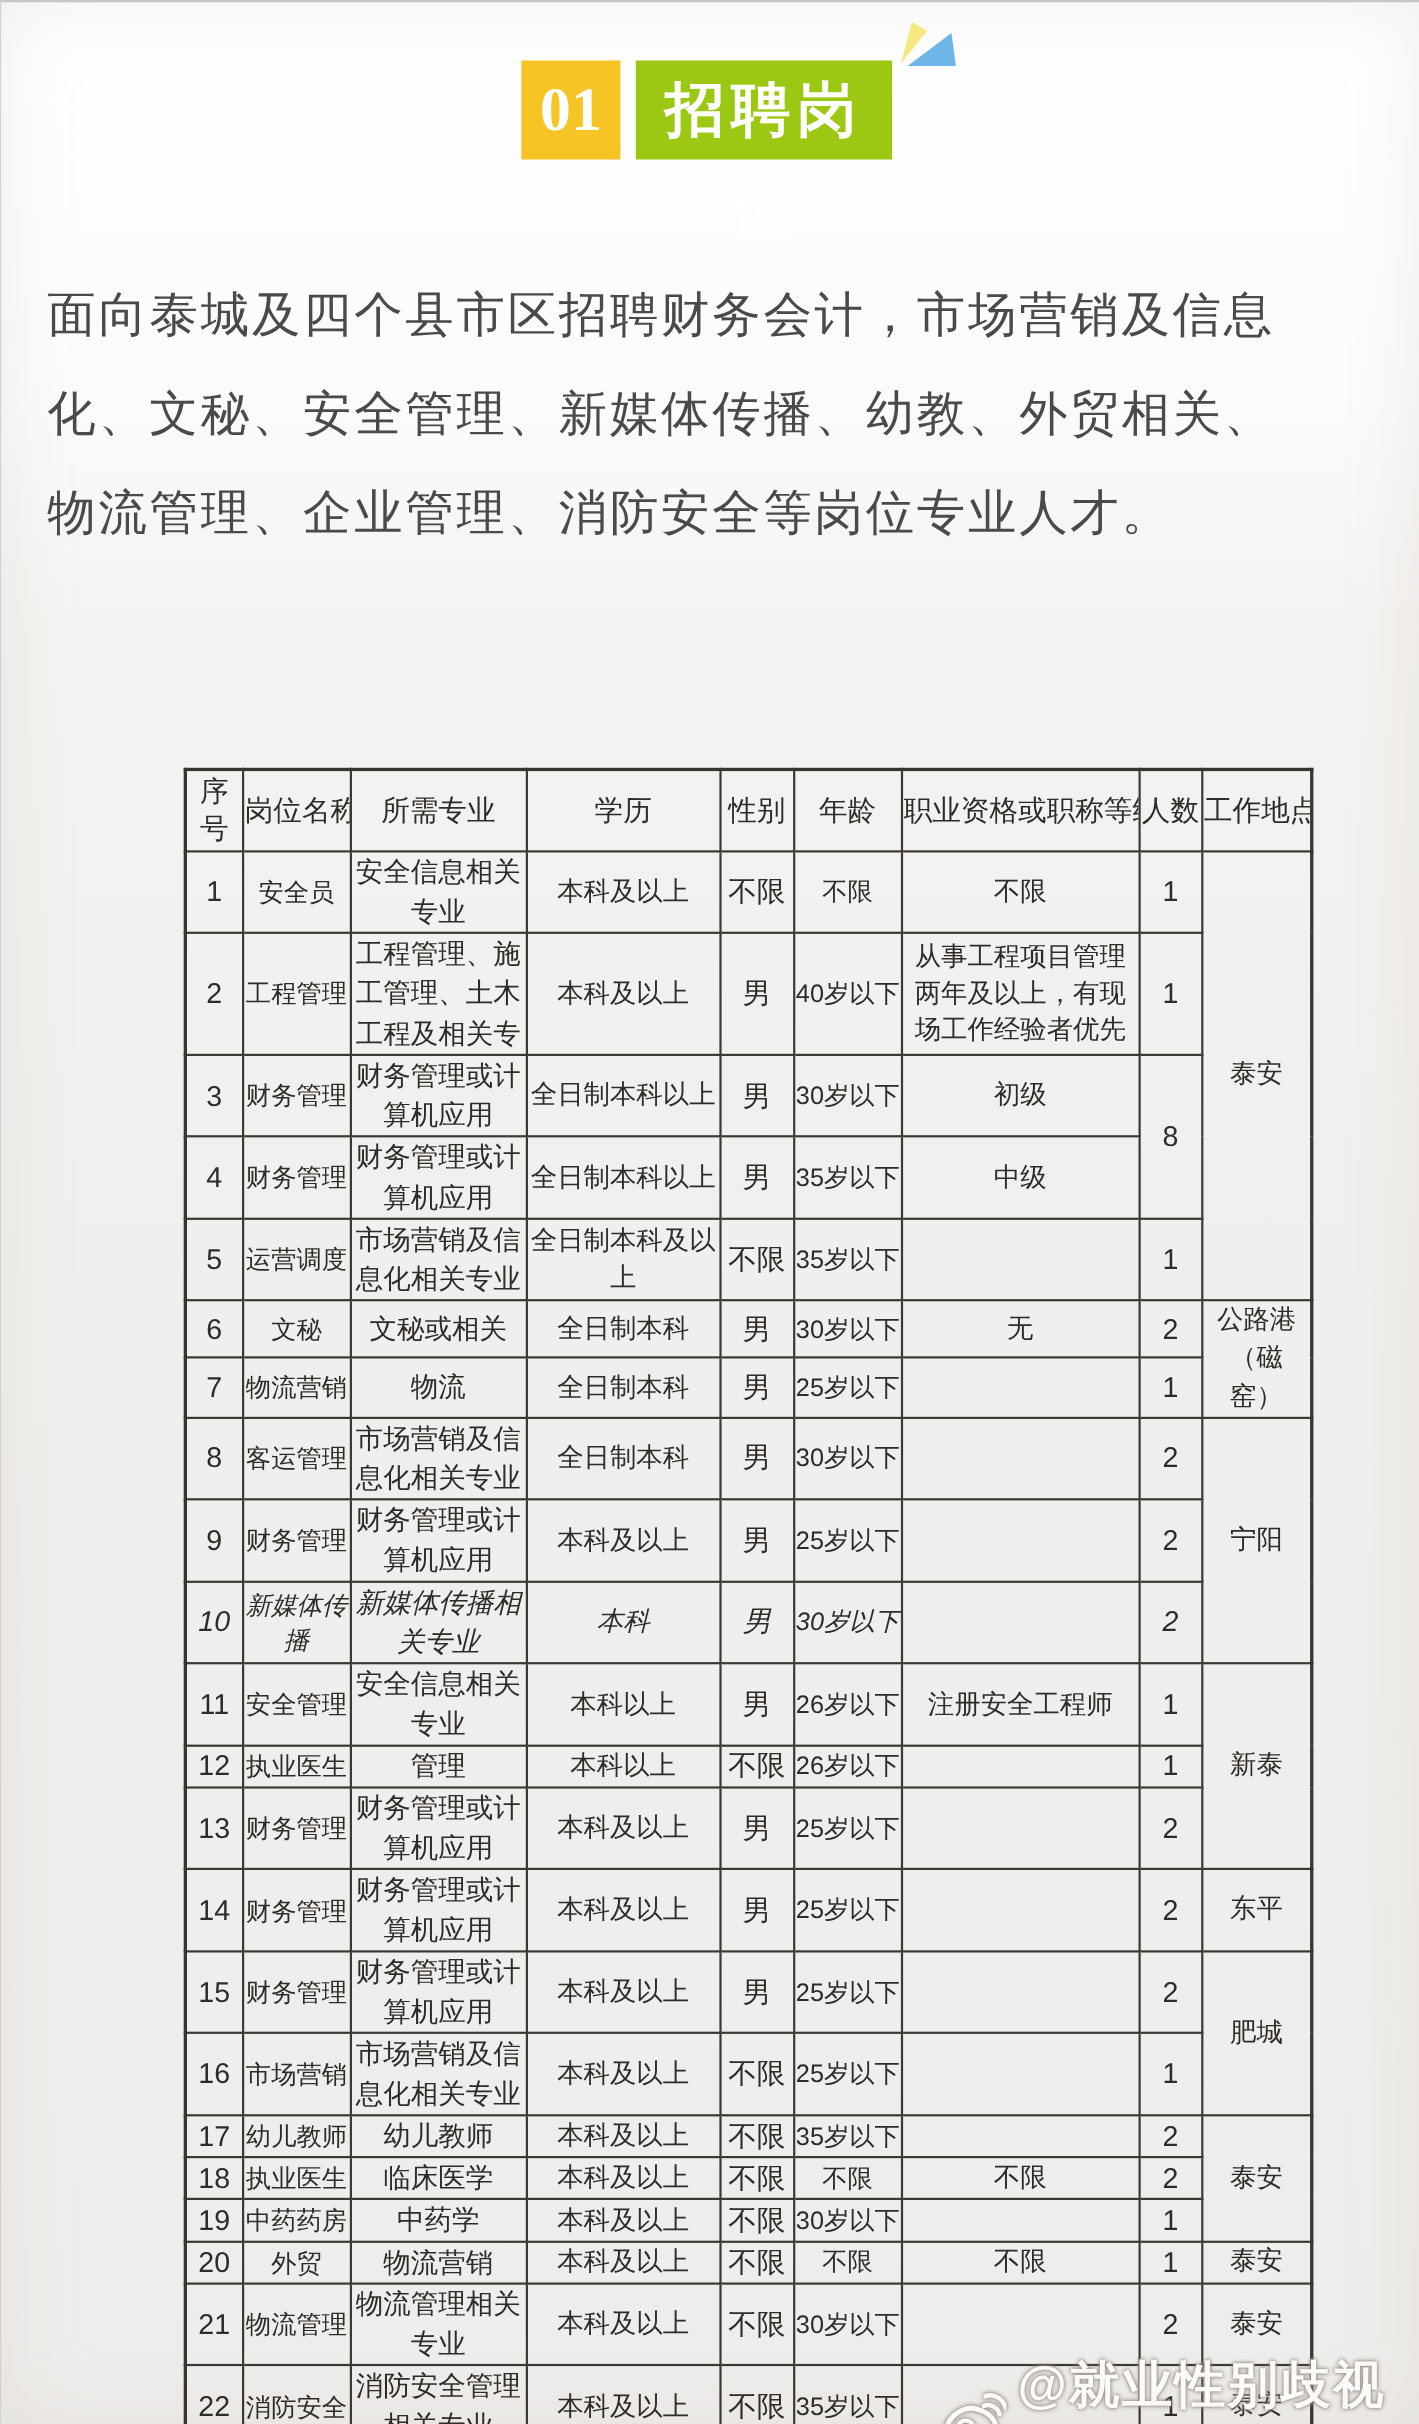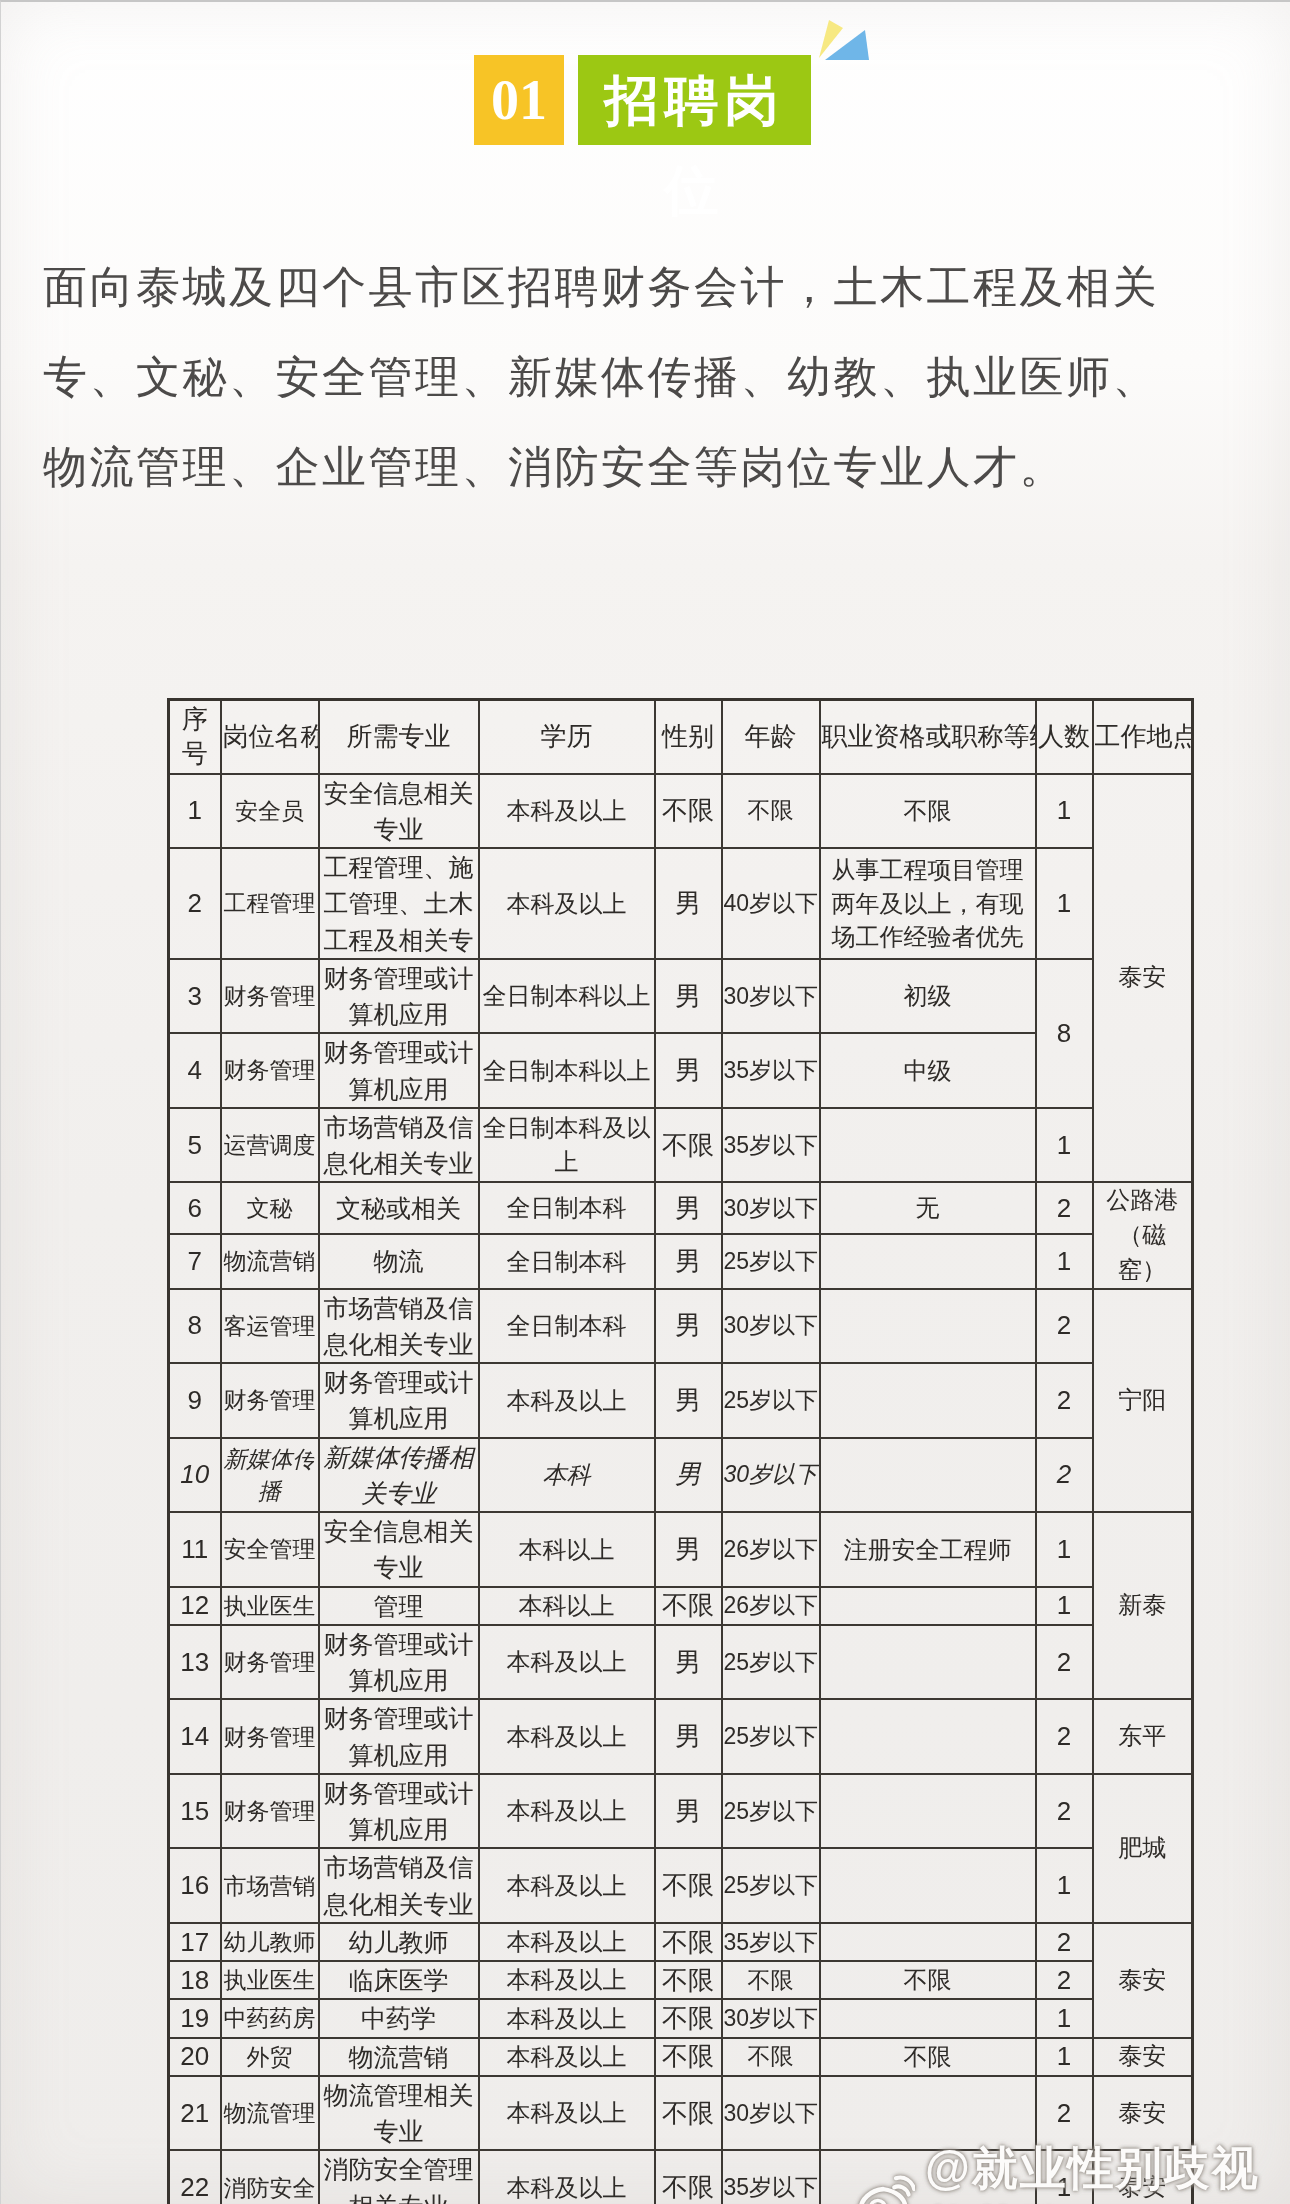--- a/index.html
+++ b/index.html
@@ -50,21 +50,21 @@
   }
   #demand-table th,#demand-table td{
     border:2.5px solid #3c3833;
     text-align:center;vertical-align:middle;
     padding:0 1px;font-weight:400;overflow:hidden;
   }
   #demand-table th{font-size:26px;line-height:1.3;font-weight:500;}
   th.h1,th.h8{font-size:23px;white-space:nowrap;}
   th.h6{font-size:23px;white-space:nowrap;}
   td.c-no{font-size:26px;}
-  td.c-pos{font-size:23px;line-height:1.4;border-radius:32px;}
+  td.c-pos{font-size:23px;line-height:1.4;}
   td.c-major{font-size:25px;line-height:1.45;}
   td.c-edu{font-size:24px;line-height:1.4;}
   td.c-gen{font-size:26px;}
   td.c-age{font-size:23px;white-space:nowrap;}
   td.c-qual{font-size:24px;line-height:1.4;}
   td.c-cnt{font-size:26px;}
   td.c-loc{font-size:24px;line-height:1.45;white-space:pre-line;}
   
   .watermark{
     position:absolute;left:856px;top:2136px;
@@ -80,21 +80,21 @@
 
 <div class="page">
 
   <div class="badge-num">01</div>
   <div class="badge-title">招聘岗位</div>
   <svg class="deco-tri" width="62" height="44" viewBox="0 0 62 44">
     <polygon points="6,40 16,2 30,10" fill="#f7e982"></polygon>
     <polygon points="12,42 52,12 56,42" fill="#6fb6e8"></polygon>
   </svg>
 
-  <p class="intro">面向泰城及四个县市区招聘财务会计，土木工程及相关专、文秘、安全管理、新媒体传播、幼教、执业医师、物流管理、企业管理、消防安全等岗位专业人才。</p>
+  <p class="intro">面向泰城及四个县市区招聘财务会计，市场营销及信息化、文秘、安全管理、新媒体传播、幼教、外贸相关、物流管理、企业管理、消防安全等岗位专业人才。</p>
 
 
   <table id="demand-table">
       <colgroup>
         <col style="width: 52px;">
         <col style="width: 98px;">
         <col style="width: 160px;">
         <col style="width: 176px;">
         <col style="width: 67px;">
         <col style="width: 98px;">

